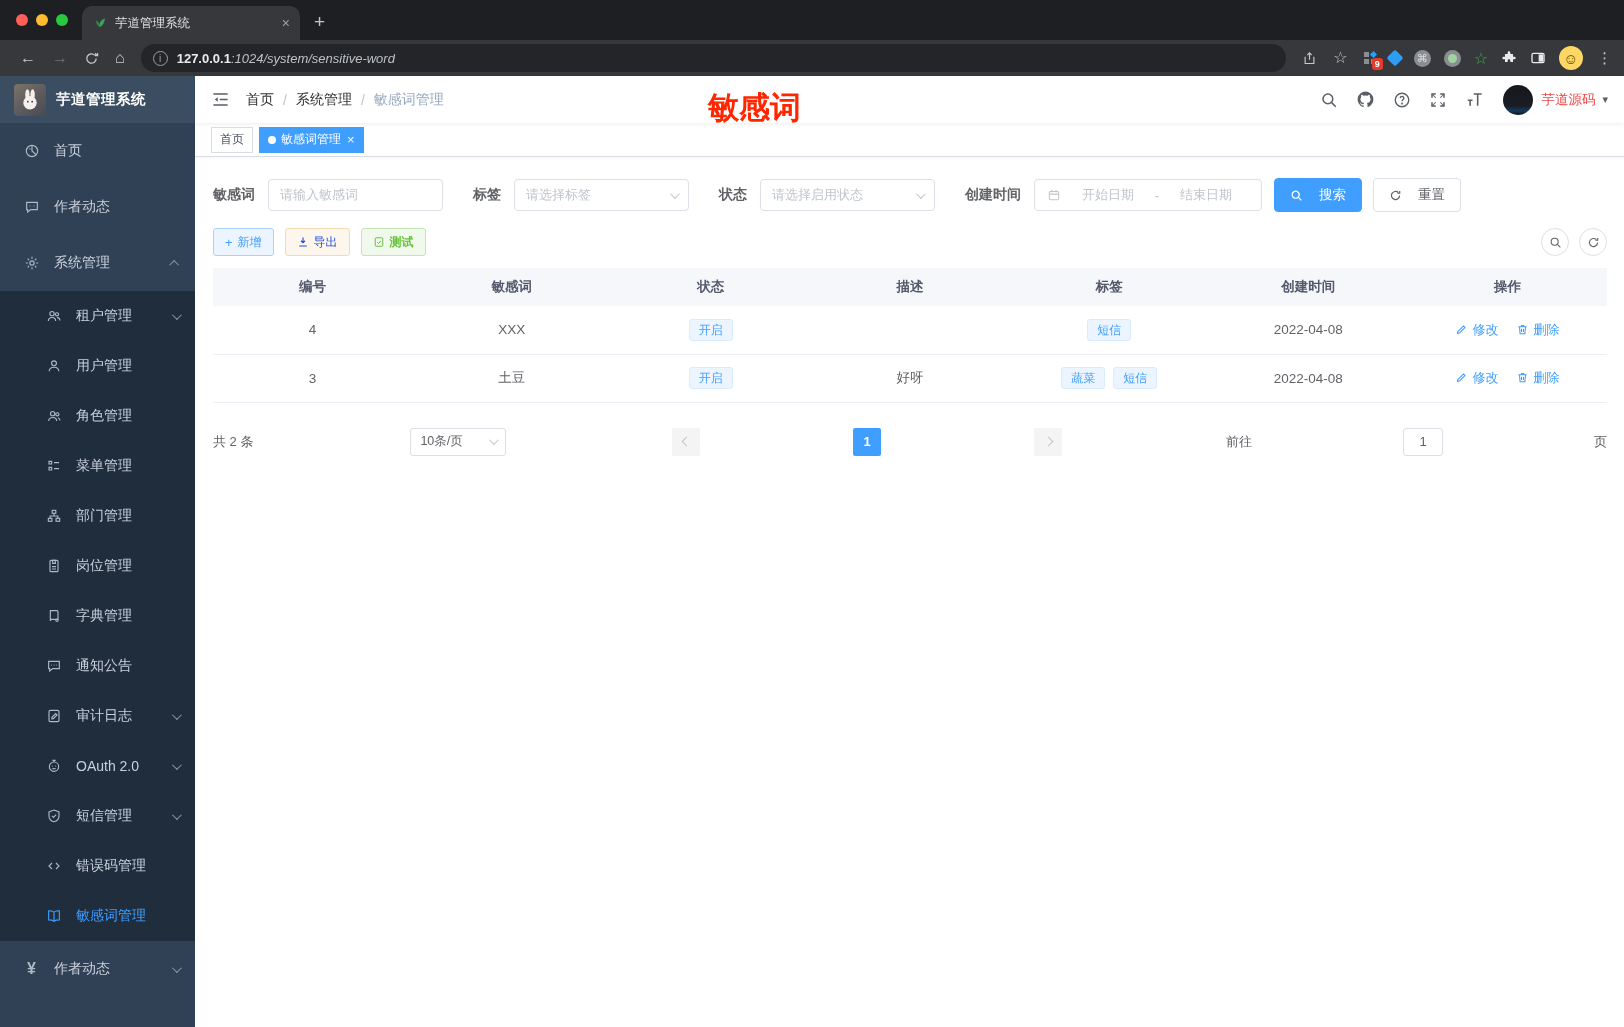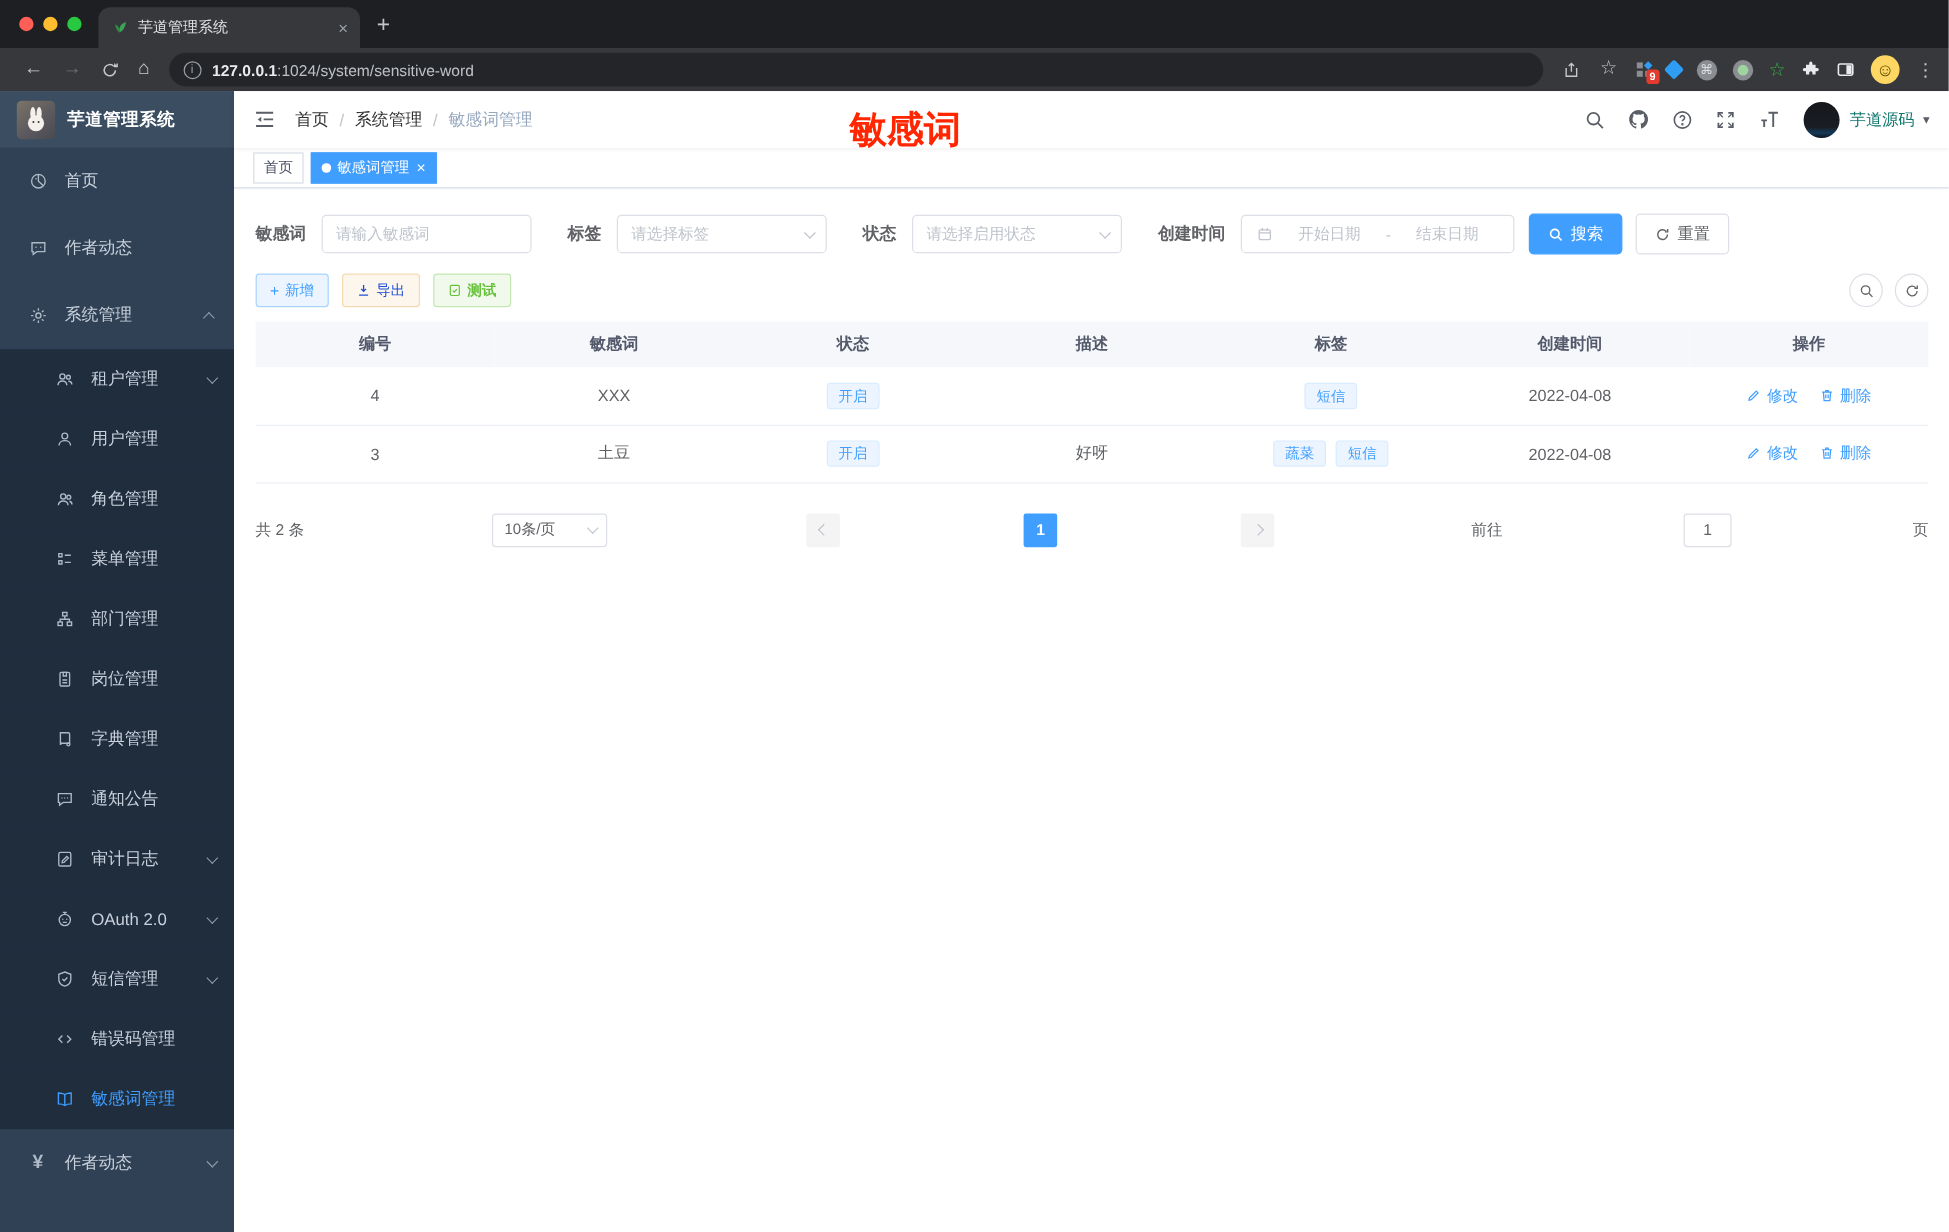--- a/index.html
+++ b/index.html
@@ -16,21 +16,21 @@
   .newtab { color:#c3c6c9; font-size:19px; margin-left:14px; margin-bottom:7px; cursor:pointer; }
   .toolbar { height:36px; background:#37383b; display:flex; align-items:center; padding:0 12px; color:#c7cacd; }
   .navico { font-size:16px; margin:0 8px; cursor:pointer; line-height:1; }
   .navico.dim { color:#6e7074; }
   .navico svg { display:block; }
   .url-pill { flex:1; height:28px; background:#232528; border-radius:14px; display:flex; align-items:center;
               padding:0 12px; margin:0 8px; font-size:13px; gap:9px; min-width:0; }
   .info-badge { width:15px; height:15px; border:1.3px solid #9aa0a6; border-radius:50%; color:#9aa0a6;
                 font-size:10px; display:flex; align-items:center; justify-content:center; flex:none; }
   .url-host { color:#e8eaed; font-weight:bold; }
-  .url-path { color:#bdc1c6; }
+  .url-path { color:#bdc1c6;font-style:italic; }
   .ext-cluster { display:flex; align-items:center; gap:13px; margin:0 8px; }
   .ext { position:relative; display:flex; align-items:center; justify-content:center; cursor:pointer; }
   .ext-badge { position:absolute; right:-7px; bottom:-6px; background:#e33b2e; color:#fff; font-size:9px;
                padding:1px 3px; border-radius:3px; font-weight:bold; }
   .grid-sq { display:grid; grid-template-columns:5px 5px; grid-gap:2px; }
   .grid-sq b { width:5px; height:5px; background:#8a8d91; }
   .gem { width:12px; height:12px; background:#2f9df4; transform:rotate(45deg); border-radius:2px; }
   .circ { width:17px; height:17px; border-radius:50%; background:#8a8d91; display:flex; align-items:center; justify-content:center; color:#dadce0; font-size:11px; }
   .circ .dotg { width:9px; height:9px; border-radius:50%; background:#9fd39f; }
   .star-ext { color:#35b34a; font-size:16px; }
@@ -64,21 +64,21 @@
             box-shadow:0 1px 4px rgba(0,21,41,.08); z-index:3; flex:none; }
   .fold { color:#5a5e66; margin-right:16px; cursor:pointer; display:flex; }
   .crumbs { display:flex; align-items:center; font-size:14px; color:#303133; }
   .crumb-sep { color:#c0c4cc; margin:0 9px; }
   .crumb:last-of-type { color:#97a8be; }
   .annotation { position:absolute; left:513px; top:16px; font-size:31px; font-weight:bold; z-index:9; line-height:1; }
   .top-right { margin-left:auto; display:flex; align-items:center; color:#5a5e66; }
   .tr-ico { margin:0 9px; display:flex; cursor:pointer; }
   .user-avatar { width:30px; height:30px; border-radius:50%; margin:0 8px 0 10px; cursor:pointer;
                  background:linear-gradient(180deg,#15171c 0%,#1a1d24 70%,#143a5c 86%,#10131a 100%); }
-  .username { font-size:13.5px; color:#0f766e; cursor:pointer; }
+  .username { font-size:13.5px; color:#ef4444; cursor:pointer; }
   .user-caret { margin-left:7px; font-size:11px; color:#5a5e66; }
 
   
   .tags-bar { height:34px; display:flex; align-items:center; padding:0 16px; gap:6px; flex:none;
               border-bottom:1px solid #d8dce5; box-shadow:0 1px 3px 0 rgba(0,0,0,.04); }
   .tv-tag { height:26px; display:flex; align-items:center; gap:5px; border:1px solid #d8dce5; background:#fff;
             color:#495060; padding:0 8px; font-size:12px; cursor:pointer; }
   .tv-tag.active { background:#409eff; border-color:#409eff; color:#fff; }
   .tv-dot { width:8px; height:8px; border-radius:50%; background:#fff; }
   .tv-close { font-size:13px; margin-left:1px; }
@@ -89,21 +89,21 @@
   .f-item { display:flex; align-items:center; margin-right:30px; }
   .f-label { font-size:14px; font-weight:bold; color:#606266; margin-right:13px; white-space:nowrap; }
   .inputbox { width:175px; height:32px; border:1px solid #dcdfe6; border-radius:4px; background:#fff;
               display:flex; align-items:center; padding:0 11px; font-size:13px; color:#bfc4cc; cursor:text; }
   .inputbox .ph { flex:1; overflow:hidden; white-space:nowrap; }
   .inputbox .chevron { border-color:#c0c4cc; }
   .daterange { width:228px; height:32px; border:1px solid #dcdfe6; border-radius:4px; background:#fff;
                display:flex; align-items:center; padding:0 12px; font-size:13px; color:#bfc4cc; gap:4px; cursor:pointer; }
   .daterange .dph { flex:1; text-align:center; }
   .daterange .cal { color:#c0c4cc; display:flex; }
-  .btn { height:28px; border-radius:4px; font-size:13.5px; display:inline-flex; align-items:center; gap:6px;
+  .btn { height:28px; border-radius:4px; font-size:13.5px; display:inline-flex; align-items:center; gap:16px;
          padding:16px 15px; border:1px solid #dcdfe6; background:#fff; color:#606266; cursor:pointer; }
   .btn-primary { background:#409eff; border-color:#409eff; color:#fff; }
   .btn-search { margin-right:11px; }
 
   .actions-row { display:flex; align-items:center; margin-top:16px; }
   .btn-sm { height:28px; padding:0 11px; font-size:12px; border-radius:3px; display:inline-flex; align-items:center;
             gap:5px; border:1px solid; cursor:pointer; margin-right:11px; }
   .b-add { background:#ecf5ff; border-color:#a8d3ff; color:#409eff; }
   .b-export { background:#fdf6ec; border-color:#f5dab1; color:#1d4ed8; }
   .b-test { background:#f0f9eb; border-color:#c2e7b0; color:#67c23a;font-weight:bold; }

